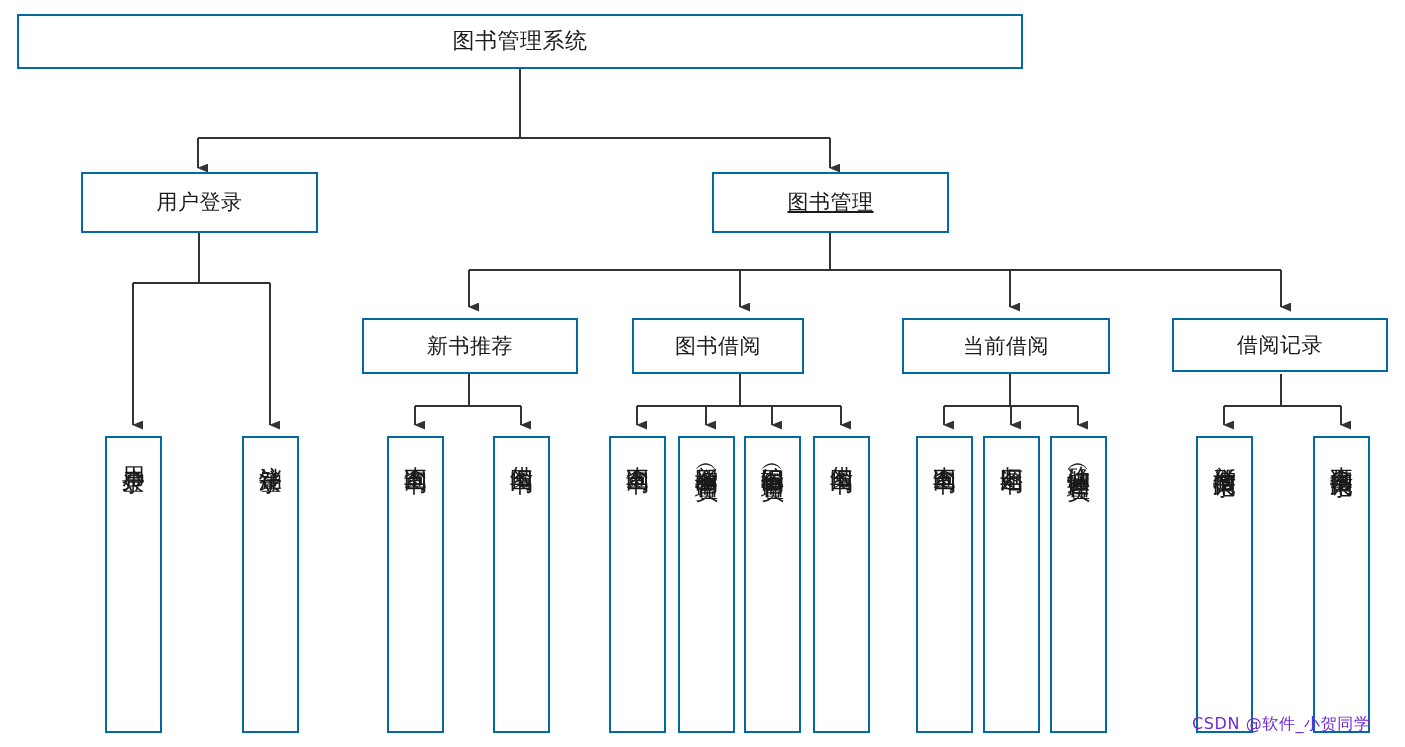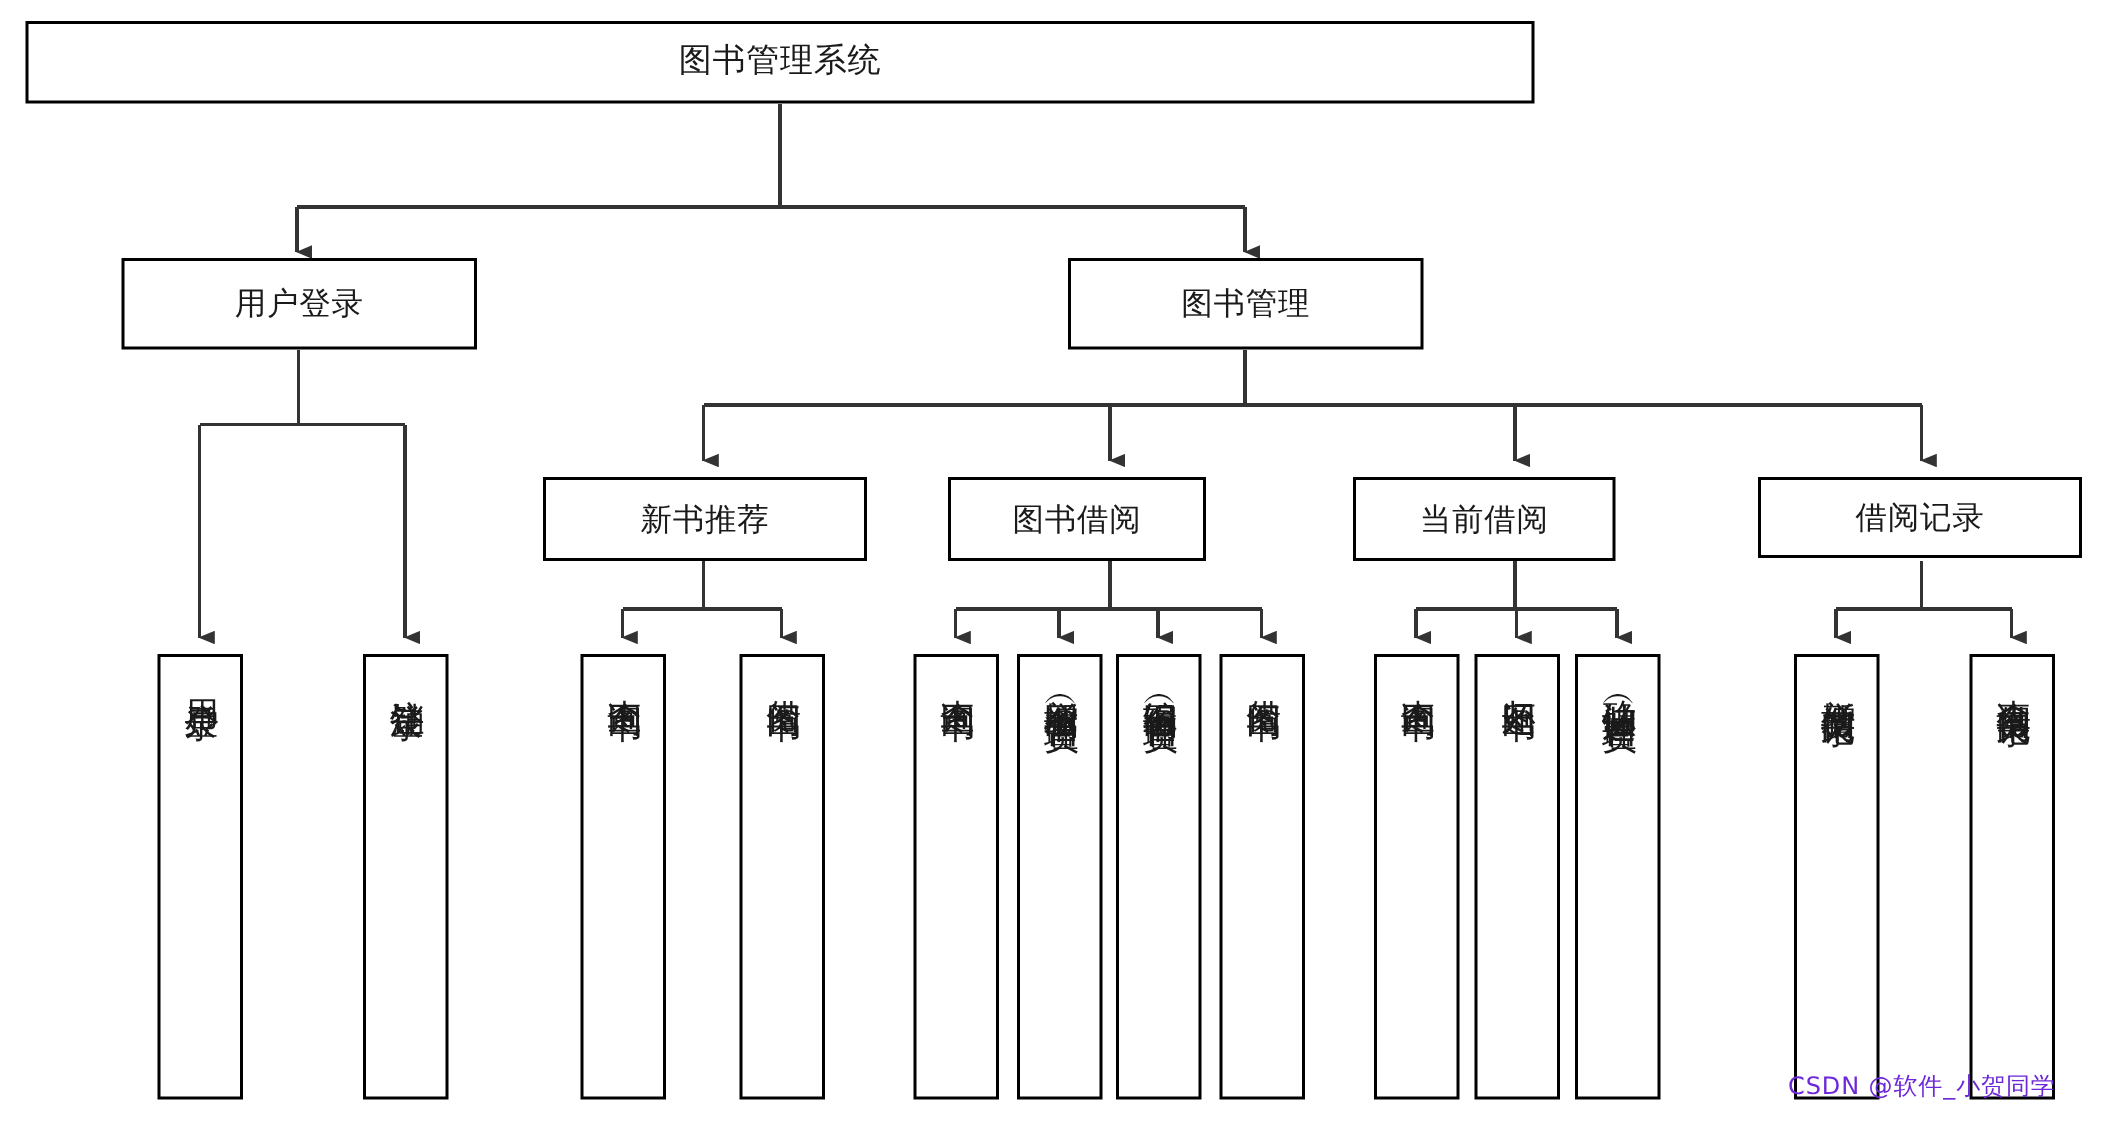--- a/index.html
+++ b/index.html
@@ -23,21 +23,21 @@
     left: 0;
     top: 0;
     width: 1405px;
     height: 747px;
     pointer-events: none;
   }
   .node {
     position: absolute;
     box-sizing: border-box;
     background: #ffffff;
-    border: 2px solid #000000;
+    border: 2px solid #0369a1;
     display: flex;
     align-items: center;
     justify-content: center;
     color: #1a1a1a;
   }
   .node .lbl {
     display: block;
     text-align: center;
     line-height: 1.28;
   }
@@ -127,33 +127,33 @@
   </svg>
 
   <div class="node horiz root" style="left:17px; top:14px; width:1006px; height:55px;">
     <span class="lbl">图书管理系统</span>
   </div>
 
   <div class="node horiz" style="left:81px; top:172px; width:237px; height:61px;">
     <span class="lbl">用户登录</span>
   </div>
 
-  <div class="node horiz" style="left:712px; top:172px; width:237px; height:61px;">
+  <div class="node horiz" style="left:712px; top:172px; width:237px; height:61px;text-decoration:underline;">
     <span class="lbl">图书管理</span>
   </div>
 
   <div class="node horiz" style="left:362px; top:318px; width:216px; height:56px;align-items:center;">
     <span class="lbl">新书推荐</span>
   </div>
 
   <div class="node horiz" style="left:632px; top:318px; width:172px; height:56px;">
     <span class="lbl">图书借阅</span>
   </div>
 
-  <div class="node horiz" style="left:902px; top:318px; width:175px; height:56px;">
+  <div class="node horiz" style="left:902px; top:318px; width:208px; height:56px;">
     <span class="lbl">当前借阅</span>
   </div>
 
   <div class="node horiz" style="left:1172px; top:318px; width:216px; height:54px;">
     <span class="lbl">借阅记录</span>
   </div>
 
   <div class="node vert" style="left:105px; top:436px; width:57px; height:297px;">
     <span class="lbl">用户登录</span>
   </div>

